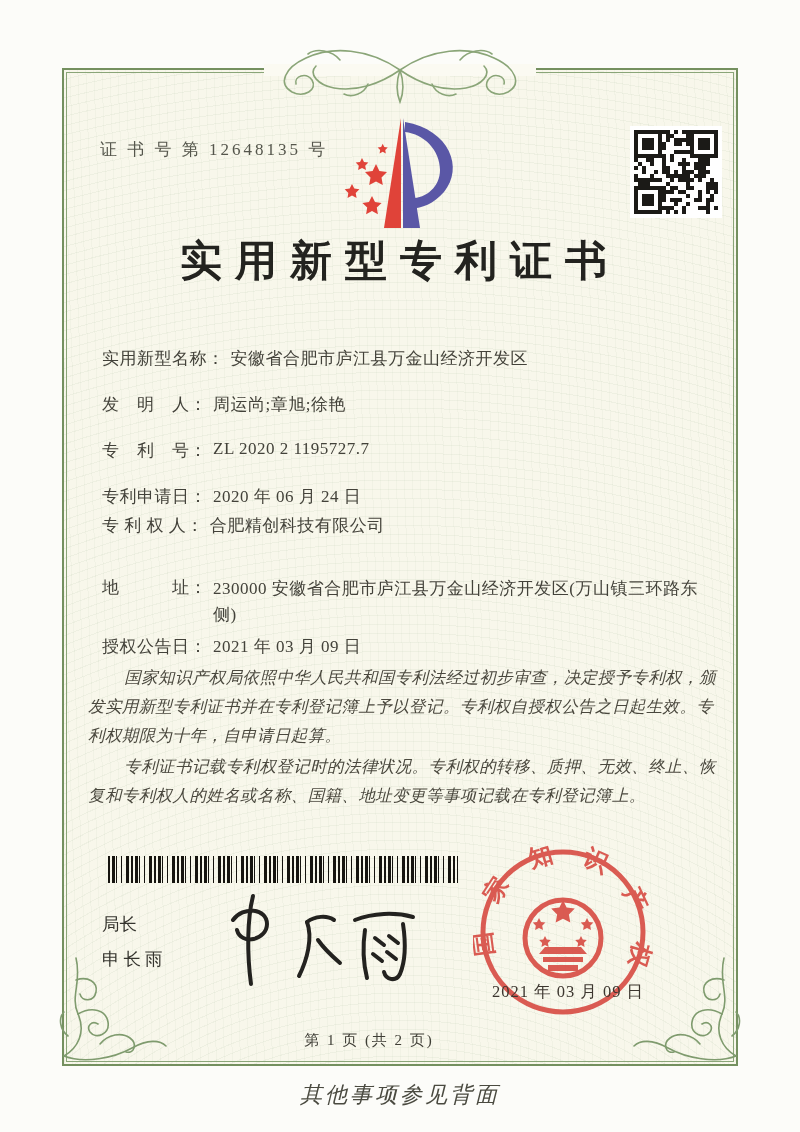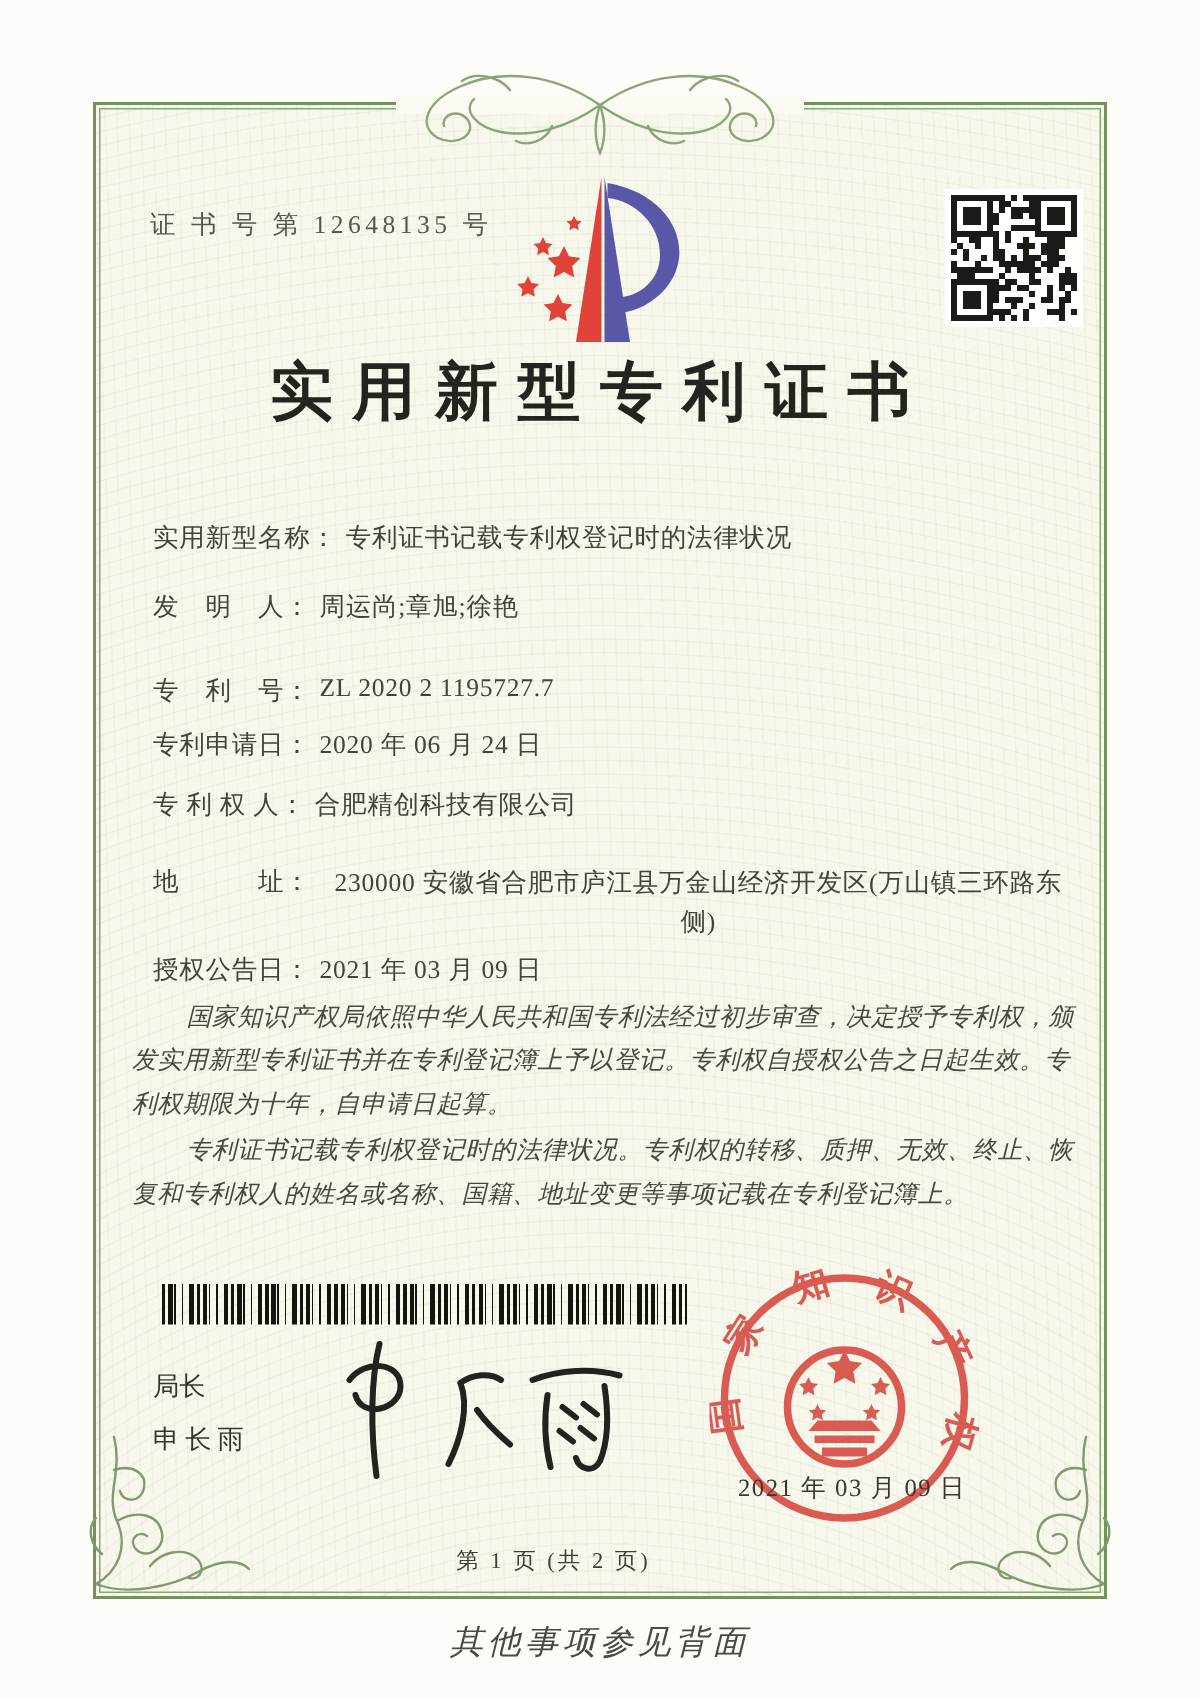--- a/index.html
+++ b/index.html
@@ -25,21 +25,21 @@
   .cert-no{
     left:100px; top:138px; font-size:17px; letter-spacing:3px; color:#55564c;
   }
   .title{
     left:0; top:233px; width:800px; text-align:center;
     font-size:42px; font-weight:bold; letter-spacing:13px; color:#23231f;
   }
   .field-row{ position:absolute; left:102px; font-size:17px; letter-spacing:0.5px; display:flex; }
   .field-label{ white-space:pre; }
   .field-value{ margin-left:6px; }
-  .addr-value{ width:505px; line-height:26px;text-align:center; }
+  .addr-value{ width:505px; line-height:26px; }
   .paras{
     left:88px; top:663px; width:636px;
     font-size:16.5px; line-height:29px; text-indent:2.2em;
     font-style:italic; color:#4a483e; letter-spacing:0.4px;
   }
   .paras p{margin:0 0 2px 0;}
   .barcode{
     left:108px; top:856px; width:350px; height:27px;
     background:repeating-linear-gradient(90deg,
       #16140f 0 2px, transparent 2px 4px,
@@ -566,35 +566,35 @@
         <div class="on"></div>
         <div></div>
         <div></div>
       </div>
   </div>
 
   <div class="abs title">实用新型专利证书</div>
 
   <div class="field-row" style="top:347px;">
     <span class="field-label">实用新型名称：</span>
-    <span class="field-value">专利证书记载专利权登记时的法律状况</span>
+    <span class="field-value">安徽省合肥市庐江县万金山经济开发区</span>
   </div>
   <div class="field-row" style="top:393px;">
     <span class="field-label">发　明　人：</span>
     <span class="field-value">周运尚;章旭;徐艳</span>
   </div>
-  <div class="field-row" style="top:449px;">
+  <div class="field-row" style="top:439px;">
     <span class="field-label">专　利　号：</span>
     <span class="field-value">ZL 2020 2 1195727.7</span>
   </div>
   <div class="field-row" style="top:485px;align-items:flex-end;">
     <span class="field-label">专利申请日：</span>
     <span class="field-value">2020 年 06 月 24 日</span>
   </div>
-  <div class="field-row" style="top:525px;justify-content:flex-end;">
+  <div class="field-row" style="top:514px;justify-content:flex-end;">
     <span class="field-label">专 利 权 人：</span>
     <span class="field-value">合肥精创科技有限公司</span>
   </div>
   <div class="field-row" style="top:576px;">
     <span class="field-label">地　　　址：</span>
     <span class="field-value addr-value">230000 安徽省合肥市庐江县万金山经济开发区(万山镇三环路东侧)</span>
   </div>
   <div class="field-row" style="top:635px;">
     <span class="field-label">授权公告日：</span>
     <span class="field-value">2021 年 03 月 09 日</span>

